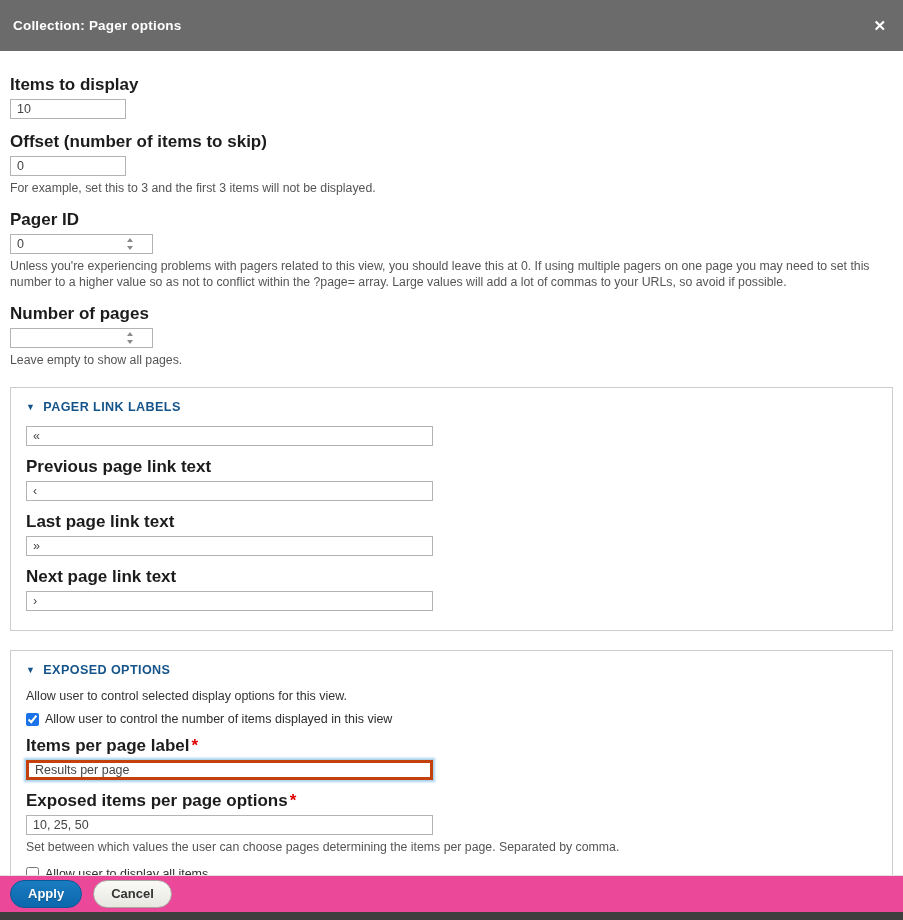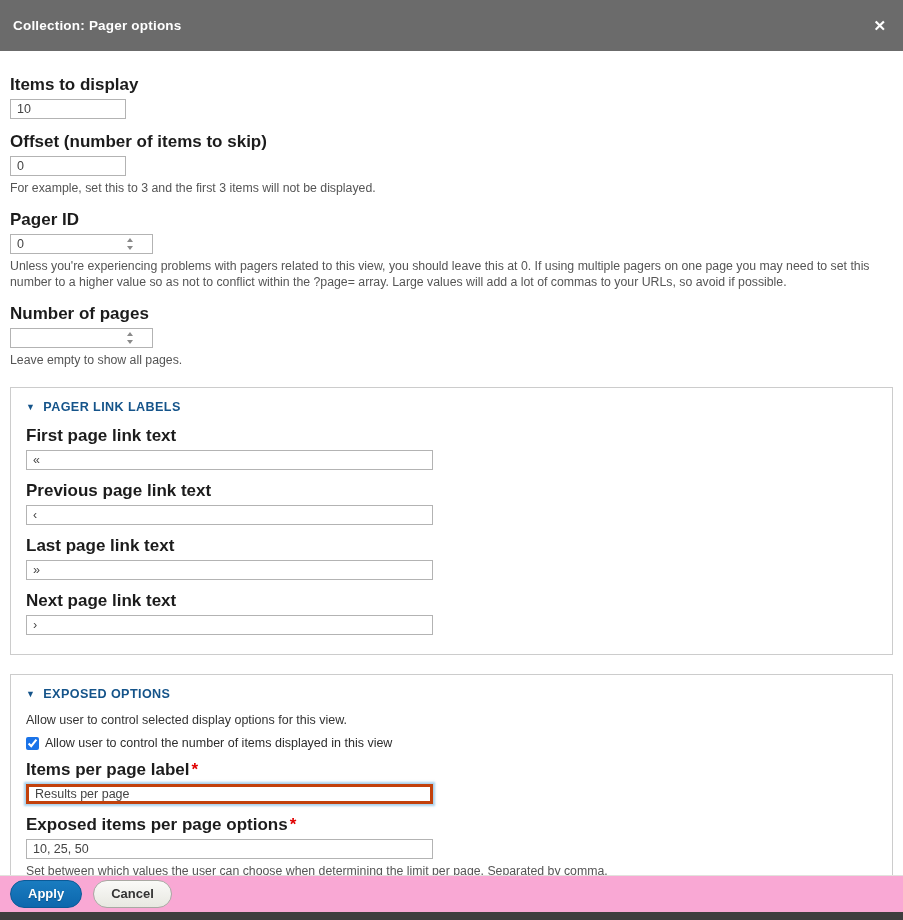--- a/index.html
+++ b/index.html
@@ -78,21 +78,21 @@
   .description { font-size: 12.5px; color: #333; margin: 0 0 9px; }
 
   .checkbox-row { display: flex; align-items: center; gap: 6px; margin: 0 0 10px; }
   .checkbox-row input[type=checkbox] {
     width: 13px; height: 13px; margin: 0; accent-color: #1a73e8;
   }
   .checkbox-row .cb-label { font-size: 12.5px; font-weight: normal; color: #2d2d2d; margin: 0; }
 
   
   .modal-footer {
-    flex: 0 0 37px; background: #f9a8d4; border-top: 1px solid #e2e2dd;
+    flex: 0 0 37px; background: #ec4899; border-top: 1px solid #e2e2dd;
     display: flex; align-items: center; gap: 11px; padding: 0 10px;
   }
   .btn {
     font-family: "Liberation Sans", sans-serif;
     font-weight: bold; font-size: 13px; line-height: 1;
     padding: 6px 17px 7px; border-radius: 20px; cursor: pointer;
   }
   .btn-primary {
     background: linear-gradient(#1a7cc0, #0d67ad);
     border: 1px solid #0b5a97; color: #fff;
@@ -150,21 +150,20 @@
     <div class="help">Leave empty to show all pages.</div>
   </div>
 
   <div class="fieldset">
     <div class="fieldset-legend">
       <span class="legend-arrow">▼</span>
       <span>PAGER LINK LABELS</span>
     </div>
 
     <div class="form-item">
-      <label>First page link text</label>
       <input class="txt txt-wide" type="text" value="«" style="">
     </div>
 
     <div class="form-item">
       <label>Previous page link text</label>
       <input class="txt txt-wide" type="text" value="‹" style="">
     </div>
 
     <div class="form-item">
       <label>Last page link text</label>
@@ -195,23 +194,27 @@
         <span>Items per page label</span><span class="req">*</span>
       </label>
       <input class="txt txt-wide txt-focused" type="text" value="Results per page" style="">
     </div>
 
     <div class="form-item">
       <label>
         <span>Exposed items per page options</span><span class="req">*</span>
       </label>
       <input class="txt txt-wide" type="text" value="10, 25, 50" style="">
-      <div class="help">Set between which values the user can choose when determining the limit per page. Separated by comma.</div>
-    </div>
-
+      <div class="help">Set between which values the user can choose pages determining the items per page. Separated by comma.</div>
+    </div>
+
+    <div class="checkbox-row">
+      <input type="checkbox" style="">
+      <span class="cb-label">Allow user to display all items</span>
+    </div>
 
     <div class="checkbox-row">
 
       <span class="cb-label">Allow user to specify number of items skipped from beginning of this view.</span>
     </div>
   </div>
 
 </div>
 
 <div class="modal-footer">

